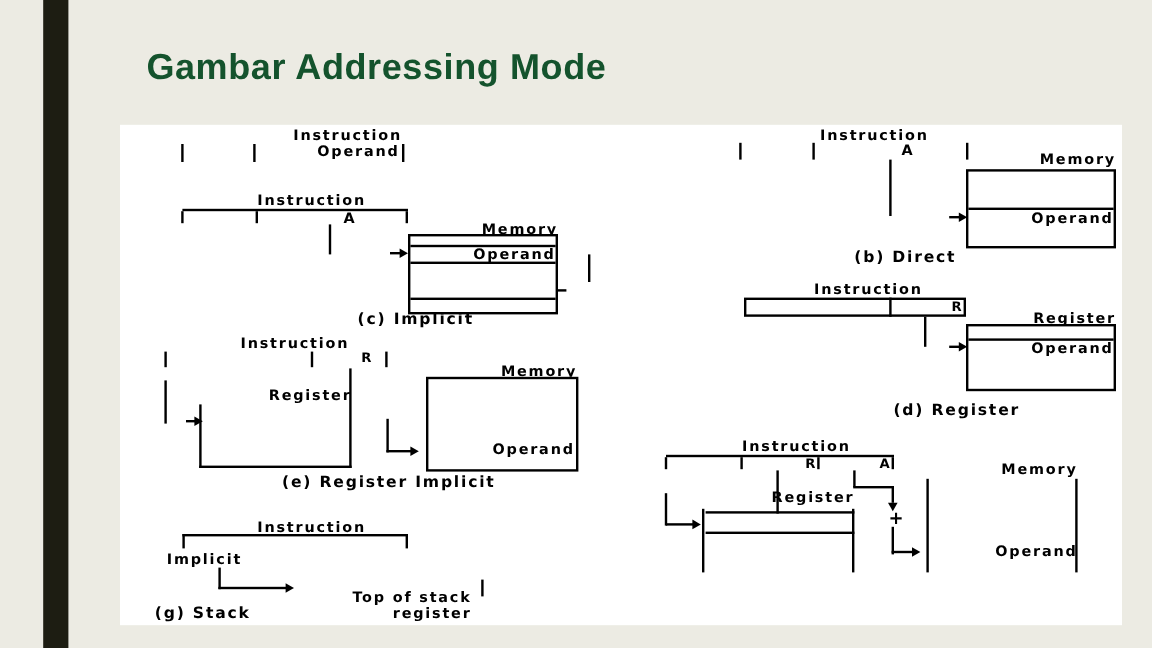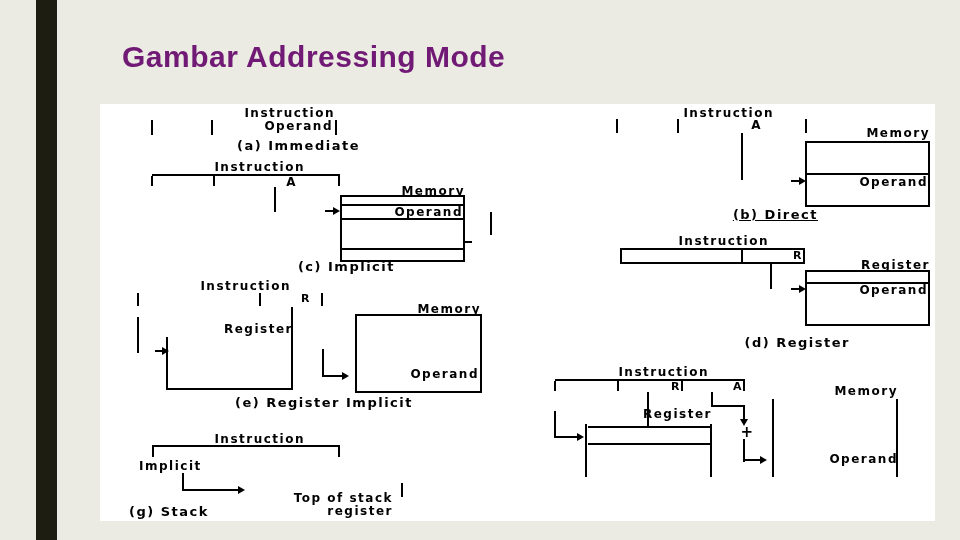--- a/index.html
+++ b/index.html
@@ -1,19 +1,19 @@
 <!DOCTYPE html>
 <html><head>
 <meta charset="utf-8">
 <style>
   html,body{margin:0;padding:0;}
   body{width:960px;height:540px;overflow:hidden;background:#ecebe3;}
   .slide{position:relative;width:960px;height:540px;background:#ecebe3;font-family:"Liberation Sans",sans-serif;}
   .accent-bar{position:absolute;left:36px;top:0;width:21px;height:540px;background:#1d1d12;}
-  .title{position:absolute;left:122px;top:40px;font:bold 30px "Liberation Sans",sans-serif;color:#701a75;letter-spacing:0.5px;white-space:nowrap;}
+  .title{position:absolute;left:122px;top:40px;font:bold 30px "Liberation Sans",sans-serif;color:#14532d;letter-spacing:0.5px;white-space:nowrap;}
   .panel{position:absolute;left:100px;top:104px;width:835px;height:417px;background:#ffffff;}
   .hl{position:absolute;height:2px;background:#000;}
   .vl{position:absolute;width:2px;background:#000;}
   .bx{position:absolute;border:2px solid #000;box-sizing:border-box;background:#fff;}
   .t{position:absolute;font:bold 12px "DejaVu Sans",sans-serif;letter-spacing:1.5px;color:#000;white-space:nowrap;}
   .tc{text-align:right;}
   .cap{font-size:13px;}
   .plus{font-size:15px;letter-spacing:0;}
   .arr-r{position:absolute;width:0;height:0;border-top:4px solid transparent;border-bottom:4px solid transparent;border-left:7px solid #000;}
   .arr-d{position:absolute;width:0;height:0;border-left:4px solid transparent;border-right:4px solid transparent;border-top:7px solid #000;}
@@ -25,35 +25,34 @@
 <div class="slide">
   <div class="accent-bar"></div>
   <div class="title">Gambar Addressing Mode</div>
   <div class="panel"></div>
 
   <div class="t tc" style="left:213px;top:106px;width:122px;">Instruction</div>
   <div class="vl" style="left:151px;top:120px;height:15px;"></div>
   <div class="vl" style="left:211px;top:120px;height:15px;"></div>
   <div class="vl" style="left:335px;top:120px;height:15px;"></div>
   <div class="t tc" style="left:215px;top:119px;width:118px;">Operand</div>
-  <div class="t tc cap" style="left:188px;top:138px;width:172px;">(a) Immediate</div>
 
   <div class="t tc" style="left:650px;top:106px;width:124px;">Instruction</div>
   <div class="vl" style="left:616px;top:119px;height:14px;"></div>
   <div class="vl" style="left:677px;top:119px;height:14px;"></div>
   <div class="vl" style="left:805px;top:119px;height:14px;"></div>
   <div class="t tc" style="left:722px;top:118px;width:40px;">A</div>
   <div class="vl" style="left:741px;top:133px;height:47px;"></div>
   <div class="t tc" style="left:805px;top:126px;width:125px;">Memory</div>
   <div class="bx" style="left:805px;top:141px;width:125px;height:66px;"></div>
   <div class="hl" style="left:807px;top:173px;width:121px;"></div>
   <div class="t tc" style="left:807px;top:175px;width:121px;">Operand</div>
   <div class="hl" style="left:791px;top:180px;width:10px;"></div>
   <div class="arr-r" style="left:799px;top:177px;"></div>
-  <div class="t tc cap" style="left:693px;top:207px;width:125px;text-decoration:underline;">(b) Direct</div>
+  <div class="t tc cap" style="left:672px;top:207px;width:125px;">(b) Direct</div>
 
   <div class="t tc" style="left:183px;top:160px;width:122px;">Instruction</div>
   <div class="hl" style="left:152px;top:174px;width:188px;"></div>
   <div class="vl" style="left:151px;top:176px;height:10px;"></div>
   <div class="vl" style="left:213px;top:176px;height:10px;"></div>
   <div class="vl" style="left:338px;top:176px;height:10px;"></div>
   <div class="t tc" style="left:257px;top:175px;width:40px;">A</div>
   <div class="vl" style="left:274px;top:187px;height:25px;"></div>
   <div class="t tc" style="left:340px;top:184px;width:125px;">Memory</div>
   <div class="bx" style="left:340px;top:195px;width:125px;height:67px;"></div>

